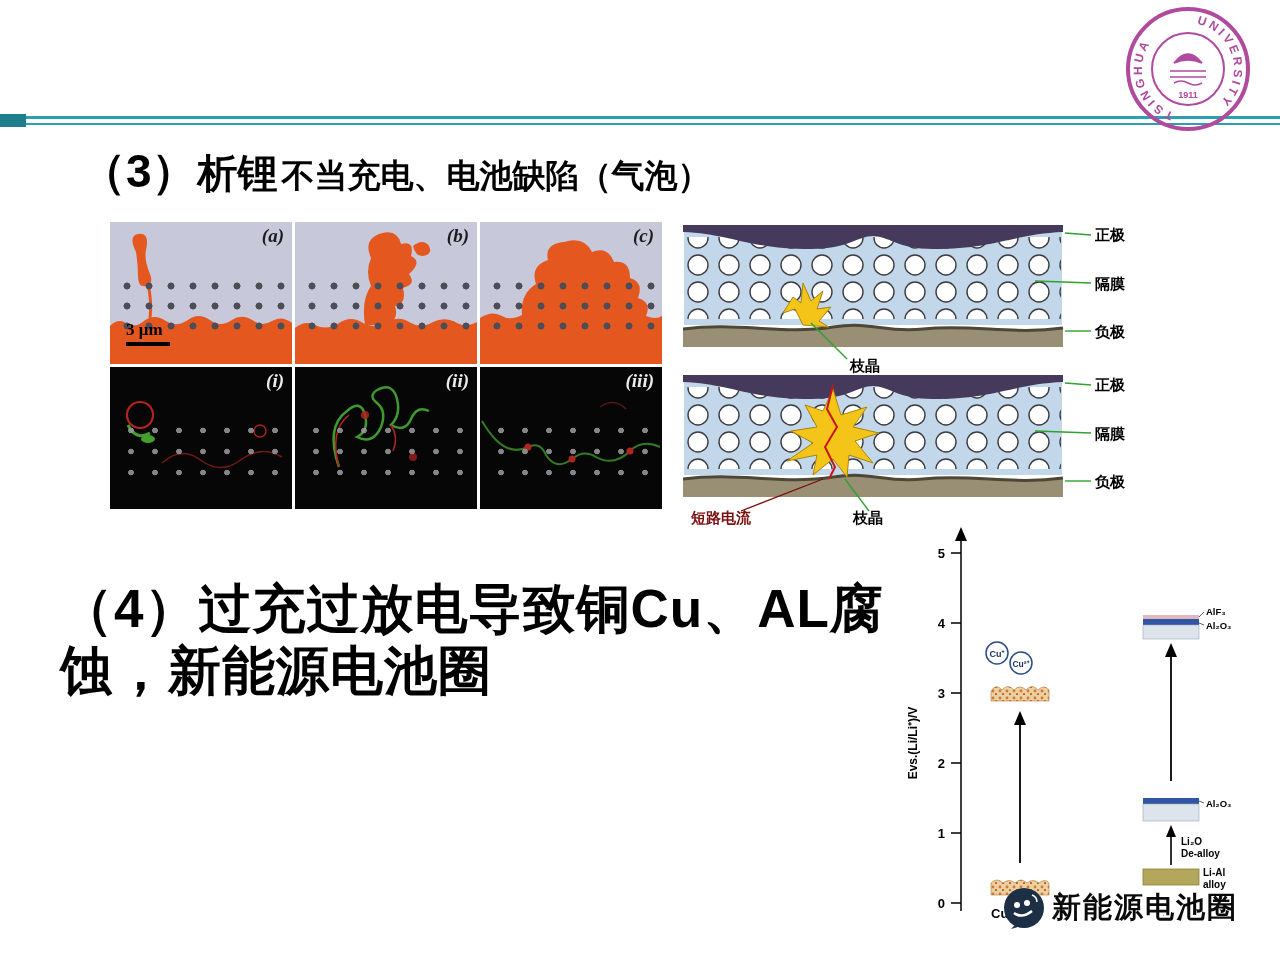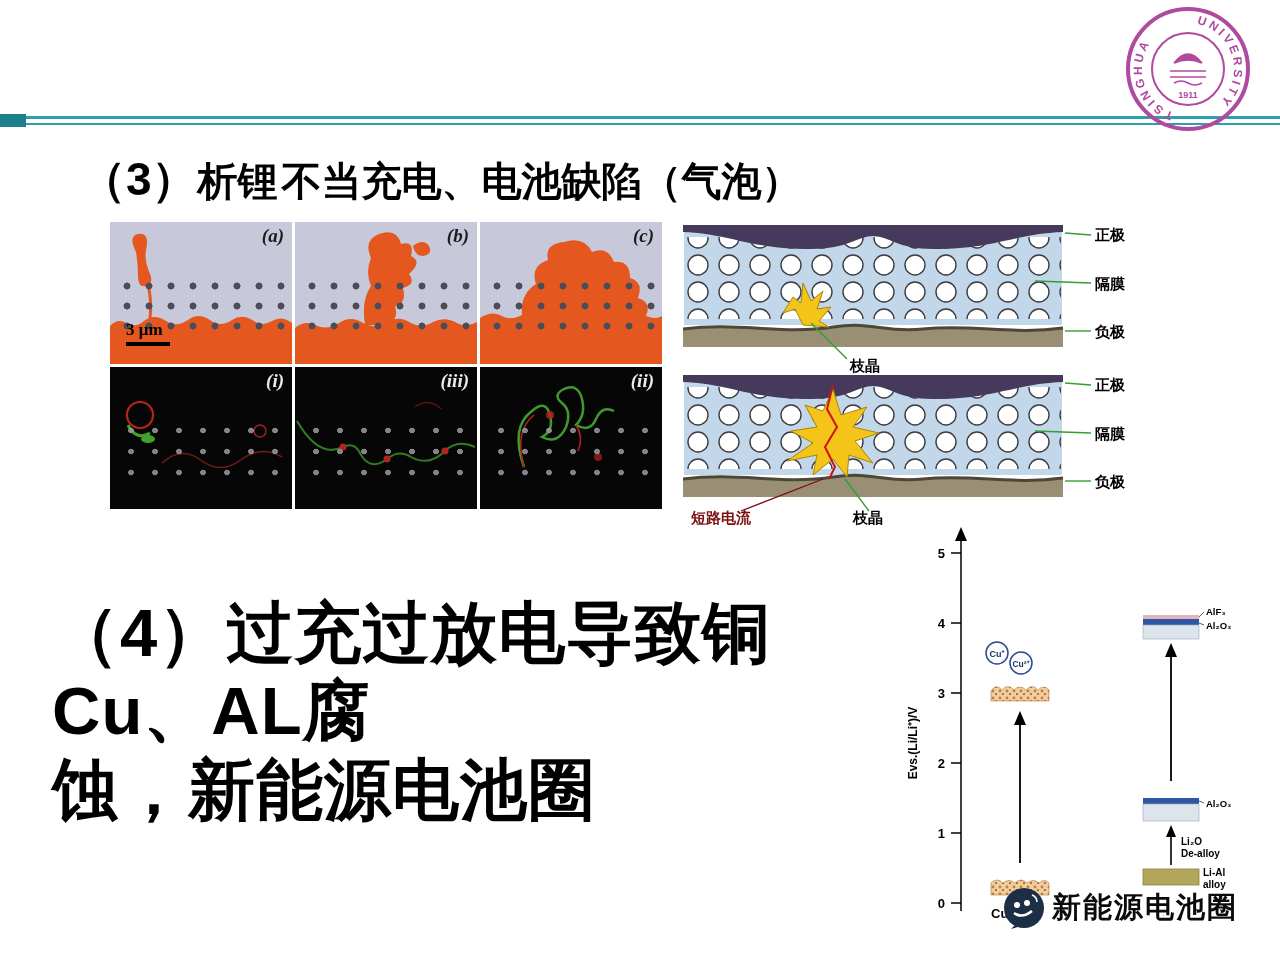--- a/index.html
+++ b/index.html
@@ -16,22 +16,22 @@
   .rule .r2{height:2px;background:#2d9fae;}
   .rule .accent{position:absolute;left:0;top:-2px;width:26px;height:13px;background:#1e7f8c;}
 
   
   .uni-logo{position:absolute;right:28px;top:5px;width:128px;height:128px;}
 
   
   .title3{position:absolute;left:80px;top:130px;display:flex;align-items:baseline;white-space:nowrap;}
   .title3 .num{font-size:46px;font-weight:900;}
   .title3 .main{font-size:40px;font-weight:900;}
-  .title3 .sub{font-size:40px;font-weight:800;margin-left:4px;margin-top:24px;}
-  .title4{position:absolute;left:52px;top:578px;width:860px;font-size:67px;font-weight:900;line-height:1.17;letter-spacing:1px;margin-top:16px;}
+  .title3 .sub{font-size:33px;font-weight:800;margin-left:4px;margin-top:24px;}
+  .title4{position:absolute;left:60px;top:578px;width:860px;font-size:53px;font-weight:900;line-height:1.17;letter-spacing:1px;}
 
   
   .micro{position:absolute;left:110px;top:222px;display:grid;
     grid-template-columns:repeat(3,182px);grid-template-rows:142px 142px;gap:3px;}
   .panel{position:relative;overflow:hidden;}
   .panel.top{background:#c7c8da;}
   .panel.bot{background:#060606;}
   .panel svg.art{position:absolute;left:0;top:0;}
   .dots{position:absolute;left:0;width:100%;pointer-events:none;}
   .panel.top .dots{top:52px;height:60px;
@@ -139,40 +139,40 @@
         <ellipse cx="38" cy="72" rx="7" ry="4" fill="#44a02c"></ellipse>
         <path d="M52,96 Q72,78 92,94 Q112,108 132,92 Q152,78 172,90" stroke="#8f1f1a" stroke-width="1.5" fill="none" opacity="0.8"></path>
         <circle cx="150" cy="64" r="6" fill="none" stroke="#a22222" stroke-width="1.5"></circle>
       </svg>
       <div class="dots"></div>
       <span class="plabel">(i)</span>
     </div>
 
     <div class="panel bot">
       <svg class="art" width="182" height="142" viewBox="0 0 182 142">
+        <path d="M44,100 Q30,60 52,44 Q66,32 70,48 Q74,64 62,70 Q78,78 86,60 Q92,44 82,36 Q72,28 84,22 Q98,16 102,32 Q106,48 96,58 Q110,66 116,52 Q122,38 134,44" stroke="#3f9a2e" stroke-width="2.5" fill="none"></path>
+        <path d="M44,100 Q34,64 54,48" stroke="#b3231f" stroke-width="1.6" fill="none"></path>
+        <path d="M96,58 Q104,70 98,84" stroke="#b3231f" stroke-width="1.6" fill="none"></path>
+        <circle cx="70" cy="48" r="4" fill="#b3231f" opacity="0.85"></circle>
+        <circle cx="118" cy="90" r="4" fill="#b3231f" opacity="0.7"></circle>
+      </svg>
+      <div class="dots"></div>
+      <span class="plabel">(ii)</span>
+    </div>
+
+    <div class="panel bot">
+      <svg class="art" width="182" height="142" viewBox="0 0 182 142">
         <path d="M2,54 Q24,92 48,80 Q60,74 66,88 Q76,104 92,92 Q104,82 116,90 Q134,100 150,84 Q162,72 180,80" stroke="#3c8f2c" stroke-width="2" fill="none" opacity="0.85"></path>
         <path d="M120,40 Q134,30 146,42" stroke="#8f1f1a" stroke-width="1.5" fill="none" opacity="0.6"></path>
         <circle cx="48" cy="80" r="3.5" fill="#b3231f"></circle>
         <circle cx="92" cy="92" r="3.5" fill="#b3231f"></circle>
         <circle cx="150" cy="84" r="3.5" fill="#b3231f"></circle>
       </svg>
       <div class="dots"></div>
       <span class="plabel">(iii)</span>
-    </div>
-
-    <div class="panel bot">
-      <svg class="art" width="182" height="142" viewBox="0 0 182 142">
-        <path d="M44,100 Q30,60 52,44 Q66,32 70,48 Q74,64 62,70 Q78,78 86,60 Q92,44 82,36 Q72,28 84,22 Q98,16 102,32 Q106,48 96,58 Q110,66 116,52 Q122,38 134,44" stroke="#3f9a2e" stroke-width="2.5" fill="none"></path>
-        <path d="M44,100 Q34,64 54,48" stroke="#b3231f" stroke-width="1.6" fill="none"></path>
-        <path d="M96,58 Q104,70 98,84" stroke="#b3231f" stroke-width="1.6" fill="none"></path>
-        <circle cx="70" cy="48" r="4" fill="#b3231f" opacity="0.85"></circle>
-        <circle cx="118" cy="90" r="4" fill="#b3231f" opacity="0.7"></circle>
-      </svg>
-      <div class="dots"></div>
-      <span class="plabel">(ii)</span>
     </div>
   </div>
 
   <svg class="batt1" width="455" height="150" viewBox="0 0 455 150">
     <defs>
       <pattern id="sepCircles" width="31" height="27" patternUnits="userSpaceOnUse">
         <circle cx="15" cy="13" r="10" fill="#ffffff" stroke="#3b3b40" stroke-width="1.4"></circle>
       </pattern>
     </defs>
     <rect x="1" y="6" width="378" height="94" fill="#c2d7ea"></rect>

